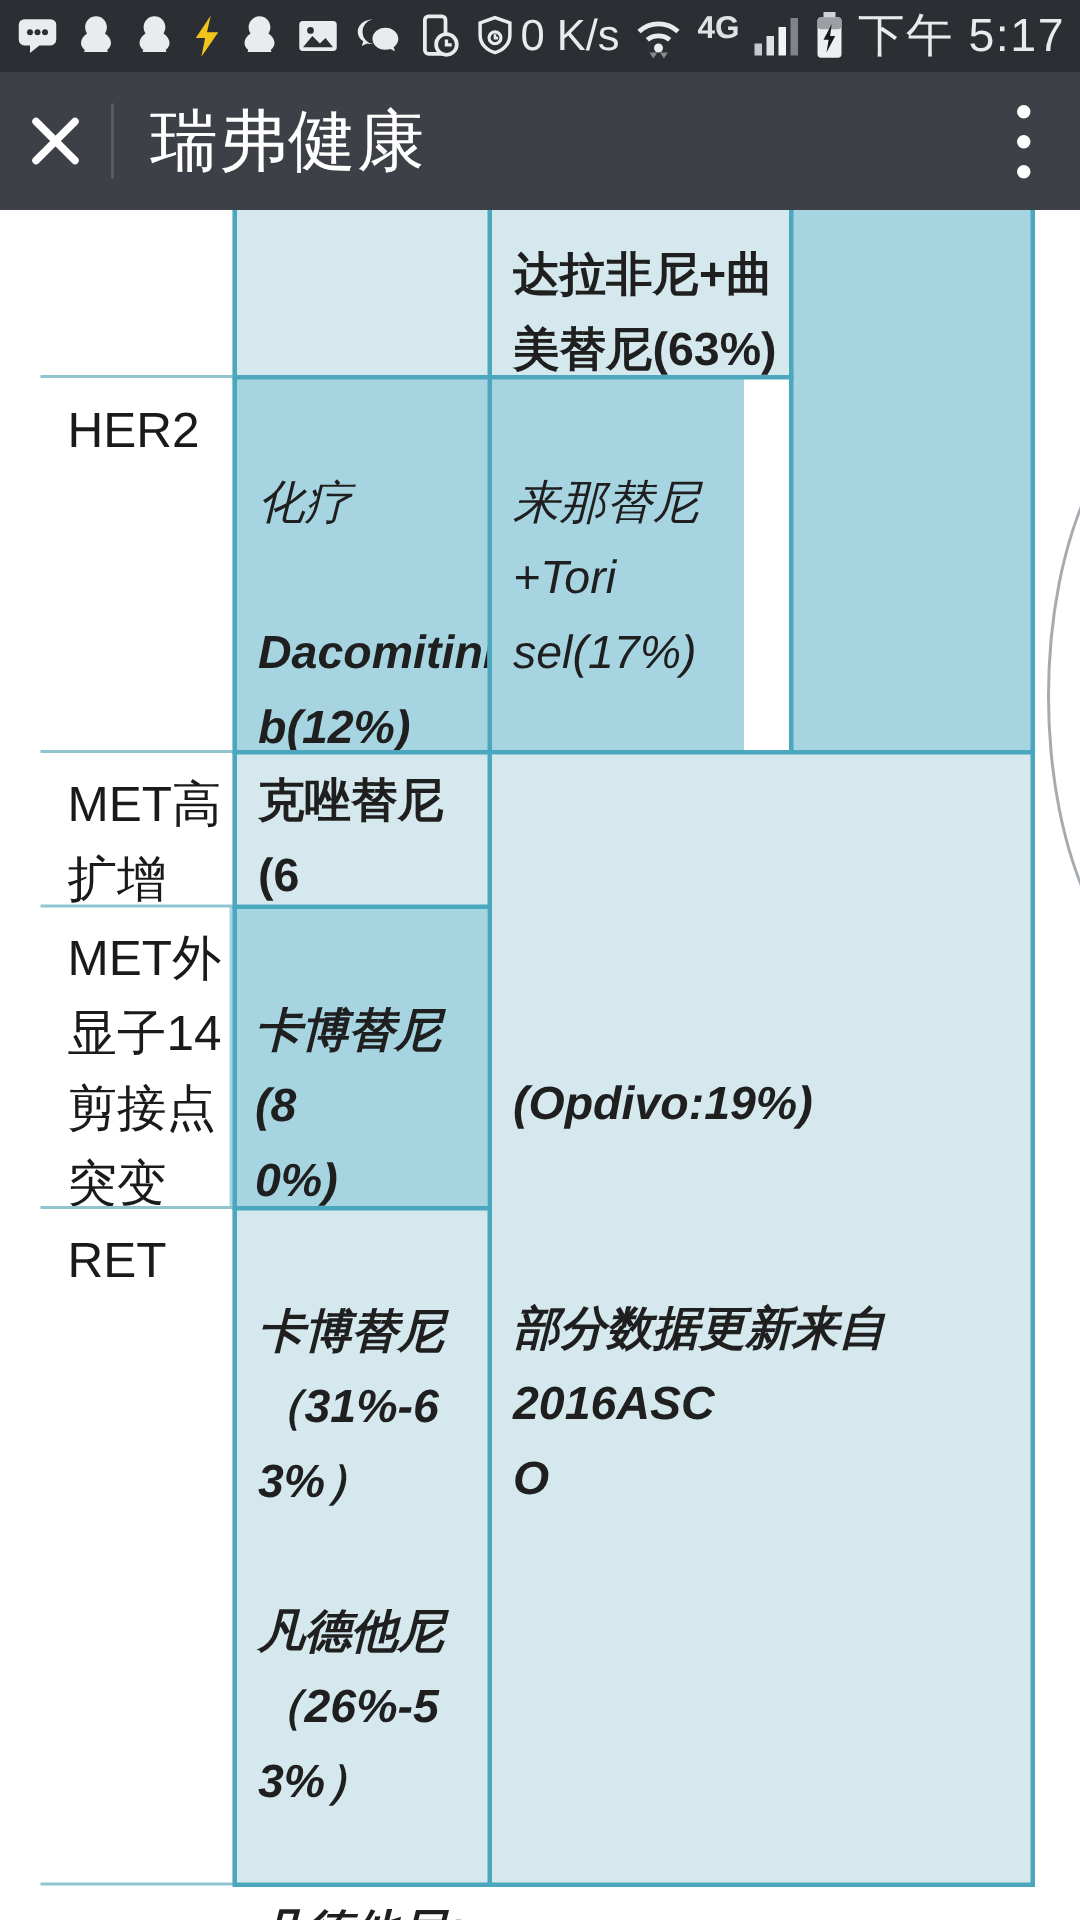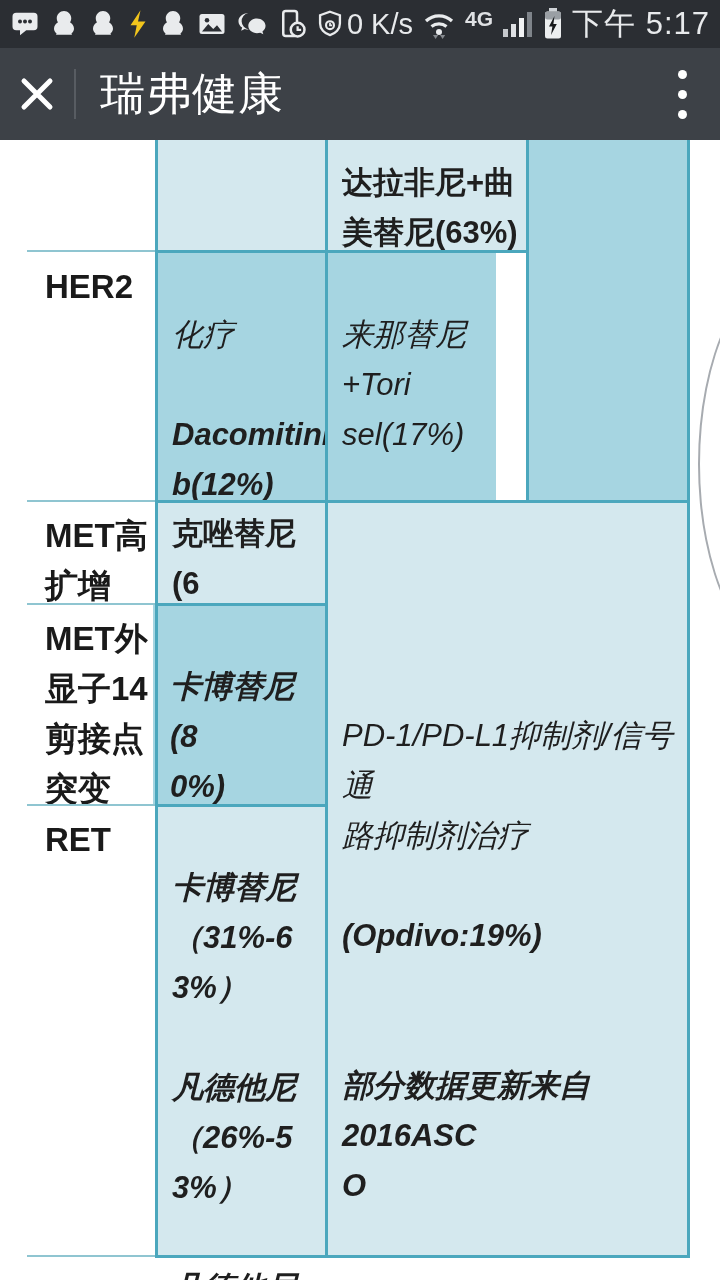--- a/index.html
+++ b/index.html
@@ -48,21 +48,21 @@
   .vline{position:absolute;width:3px;background:var(--grid-line);}
   .hline{position:absolute;height:3px;background:var(--grid-line);}
   .hline.thin{background:var(--col1-line);height:2px;}
   .txt{
     color:var(--text-dark);font-size:31px;line-height:50px;
     white-space:pre-line;padding:8px 6px 0 17px;
   }
   .run{white-space:pre-line;font-style:italic;}
   .bold{font-weight:bold;}
   .gene{
-    position:absolute;color:#1a1a1a;font-weight:bold;font-size:33px;
+    position:absolute;color:#1a1a1a;font-weight:normal;font-size:33px;
     line-height:50px;padding:10px 0 0 18px;white-space:pre-line;
   }
   .note-gap{margin-top:50px;}
   
   .scroll-arc{
     position:absolute;left:698px;top:266px;width:190px;height:396px;
     border:2px solid #a7abb0;border-radius:50%;background:transparent;
   }
 </style>
 </head>
@@ -225,22 +225,20 @@
 （26%-5
 3%）</div>
         <div class="run bold">凡德他尼+
 依维莫司
 （83%）</div>
       </div>
     </div>
 
     <div class="cell bg-light" style="left:325px;top:501px;width:365px;height:756px;">
       <div class="txt" style="padding-top:160px;">
-        <div class="run">PD-1/PD-L1抑制剂/信号通
-路抑制剂治疗</div>
         <div class="run bold">(Opdivo:19%)</div>
         <div class="run bold note-gap">部分数据更新来自2016ASC
 O</div>
       </div>
     </div>
 
     <div class="gene" style="left:27px;top:252px;width:128px;">HER2</div>
     <div class="gene" style="left:27px;top:501px;width:128px;">MET高
 扩增</div>
     <div class="gene" style="left:27px;top:604px;width:128px;">MET外

